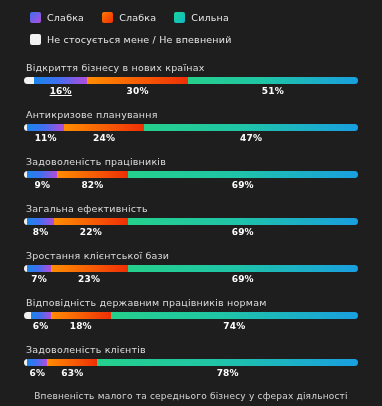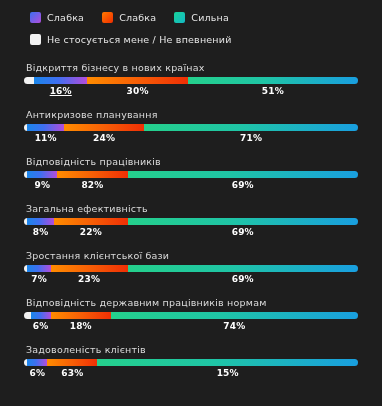--- a/index.html
+++ b/index.html
@@ -155,25 +155,25 @@
         <div class="row-title">Антикризове планування</div>
         <div class="bar">
           <div class="seg seg-na" style="width: 1%;"></div>
           <div class="seg seg-weak" style="width: 11%;"></div>
           <div class="seg seg-medium" style="width: 24%;"></div>
           <div class="seg seg-strong" style="width: 64%;"></div>
         </div>
         <div class="labels">
           <span class="pct" style="left: 6.5%;">11%</span>
           <span class="pct" style="left: 24%;">24%</span>
-          <span class="pct" style="left: 68%;">71%</span>
-        </div>
-      </div>
-      <div class="row">
-        <div class="row-title">Відповідність працівників</div>
+          <span class="pct" style="left: 68%;">47%</span>
+        </div>
+      </div>
+      <div class="row">
+        <div class="row-title">Задоволеність працівників</div>
         <div class="bar">
           <div class="seg seg-na" style="width: 1%;"></div>
           <div class="seg seg-weak" style="width: 9%;"></div>
           <div class="seg seg-medium" style="width: 21%;"></div>
           <div class="seg seg-strong" style="width: 69%;"></div>
         </div>
         <div class="labels">
           <span class="pct" style="left: 5.5%;">9%</span>
           <span class="pct" style="left: 20.5%;">82%</span>
           <span class="pct" style="left: 65.5%;">69%</span>
@@ -225,18 +225,19 @@
         <div class="row-title">Задоволеність клієнтів</div>
         <div class="bar">
           <div class="seg seg-na" style="width: 1%;"></div>
           <div class="seg seg-weak" style="width: 6%;"></div>
           <div class="seg seg-medium" style="width: 15%;"></div>
           <div class="seg seg-strong" style="width: 78%;"></div>
         </div>
         <div class="labels">
           <span class="pct" style="left: 4%;">6%</span>
           <span class="pct" style="left: 14.5%;">63%</span>
-          <span class="pct" style="left: 61%;">15%</span>
+          <span class="pct" style="left: 61%;">78%</span>
         </div>
       </div>
     </div>
 
+  <div class="footer">Впевненість малого та середнього бізнесу у сферах діяльності</div>
 </div>
 
 </body></html>

